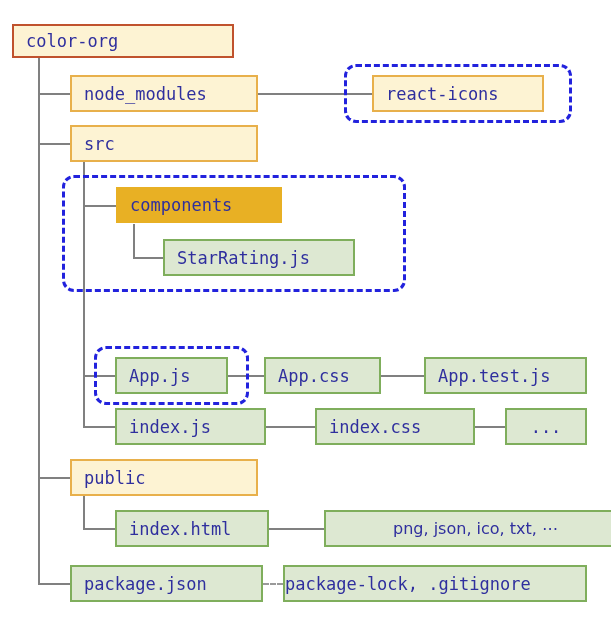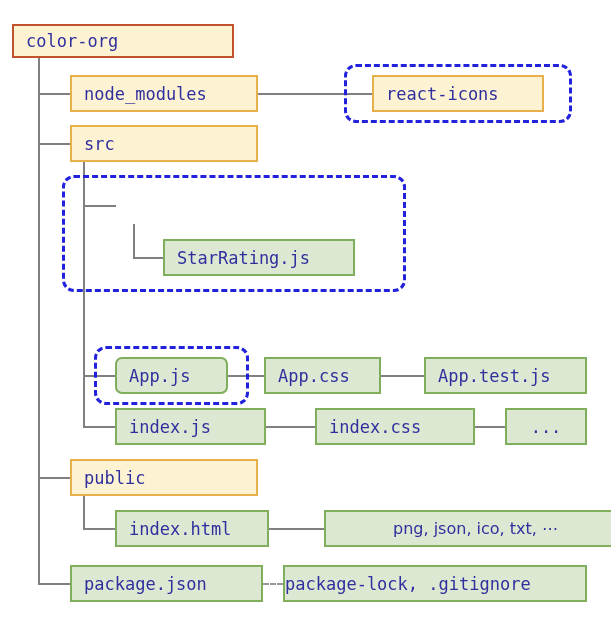--- a/index.html
+++ b/index.html
@@ -126,26 +126,29 @@
   </div>
 
   <div class="node folder" style="left:372px; top:75px; width:172px; height:37px;">
     <span>react-icons</span>
   </div>
 
   <div class="node folder" style="left:70px; top:125px; width:188px; height:37px;">
     <span>src</span>
   </div>
 
+  <div class="node folder-hl" style="left:116px; top:187px; width:166px; height:36px;">
+    <span>components</span>
+  </div>
 
   <div class="node file" style="left:163px; top:239px; width:192px; height:37px;">
     <span>StarRating.js</span>
   </div>
 
-  <div class="node file" style="left:115px; top:357px; width:113px; height:37px;border-radius:7px;">
+  <div class="node file" style="left:115px; top:357px; width:113px; height:37px;">
     <span>App.js</span>
   </div>
 
   <div class="node file" style="left:264px; top:357px; width:117px; height:37px;text-align:right;">
     <span>App.css</span>
   </div>
 
   <div class="node file" style="left:424px; top:357px; width:163px; height:37px;">
     <span>App.test.js</span>
   </div>

